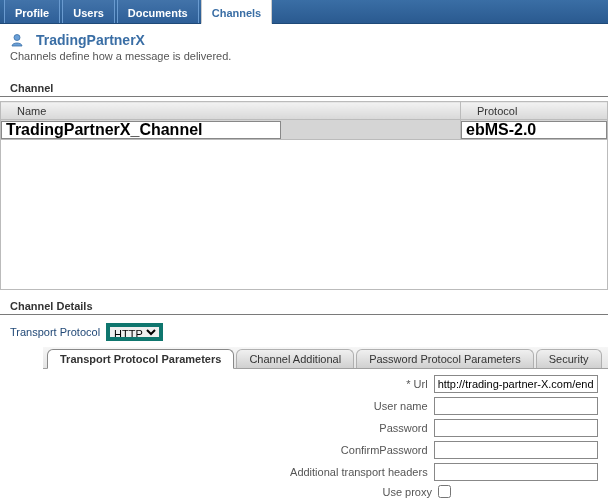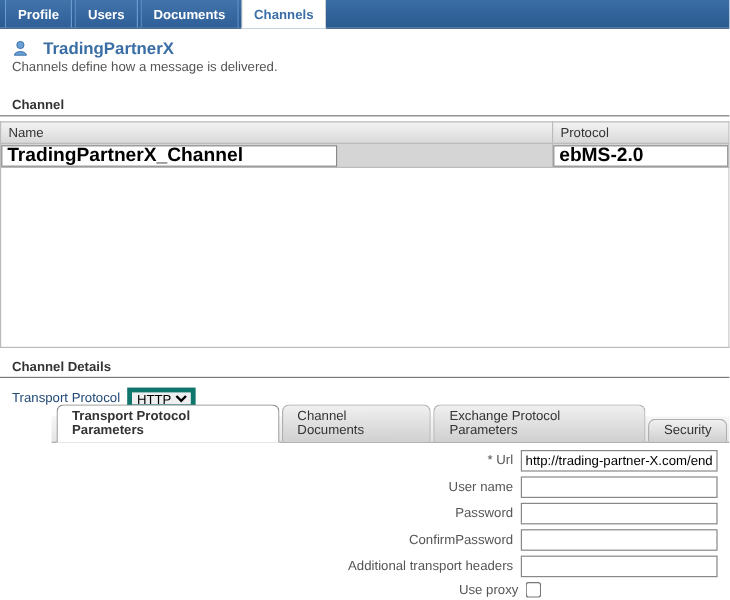--- a/index.html
+++ b/index.html
@@ -67,21 +67,21 @@
   .channel-table {
     width: 100%;
     border-collapse: collapse;
     margin-top: 4px;
     border: 1px solid #bbb;
   }
   .channel-table th {
     background: linear-gradient(#f2f2f2, #d8d8d8);
     border: 1px solid #bbb;
     text-align: left;
-    padding: 2px 6px;
+    padding: 2px 16px;
     font-weight: normal;
     color: #333;
     height: 18px;
   }
   .channel-table td {
     border: 1px solid #bbb;
     padding: 0;
     background: #d5d5d5;
     height: 20px;
   }
@@ -230,22 +230,22 @@
 
 <div class="tp-row">
   <label>Transport Protocol</label>
   <select>
     <option>HTTP</option>
   </select>
 </div>
 
 <div class="detail-tabs">
   <div class="detail-tab active">Transport Protocol Parameters</div>
-  <div class="detail-tab">Channel Documents</div>
-  <div class="detail-tab">Exchange Protocol Parameters</div>
+  <div class="detail-tab">Channel Additional</div>
+  <div class="detail-tab">Password Protocol Parameters</div>
   <div class="detail-tab">Security</div>
 </div>
 
 <div class="form-area">
   <div class="form-row">
     <span class="lbl req">Url</span>
     <input type="text" value="http://trading-partner-X.com/endpoint" style="">
   </div>
   <div class="form-row">
     <span class="lbl">User name</span>

